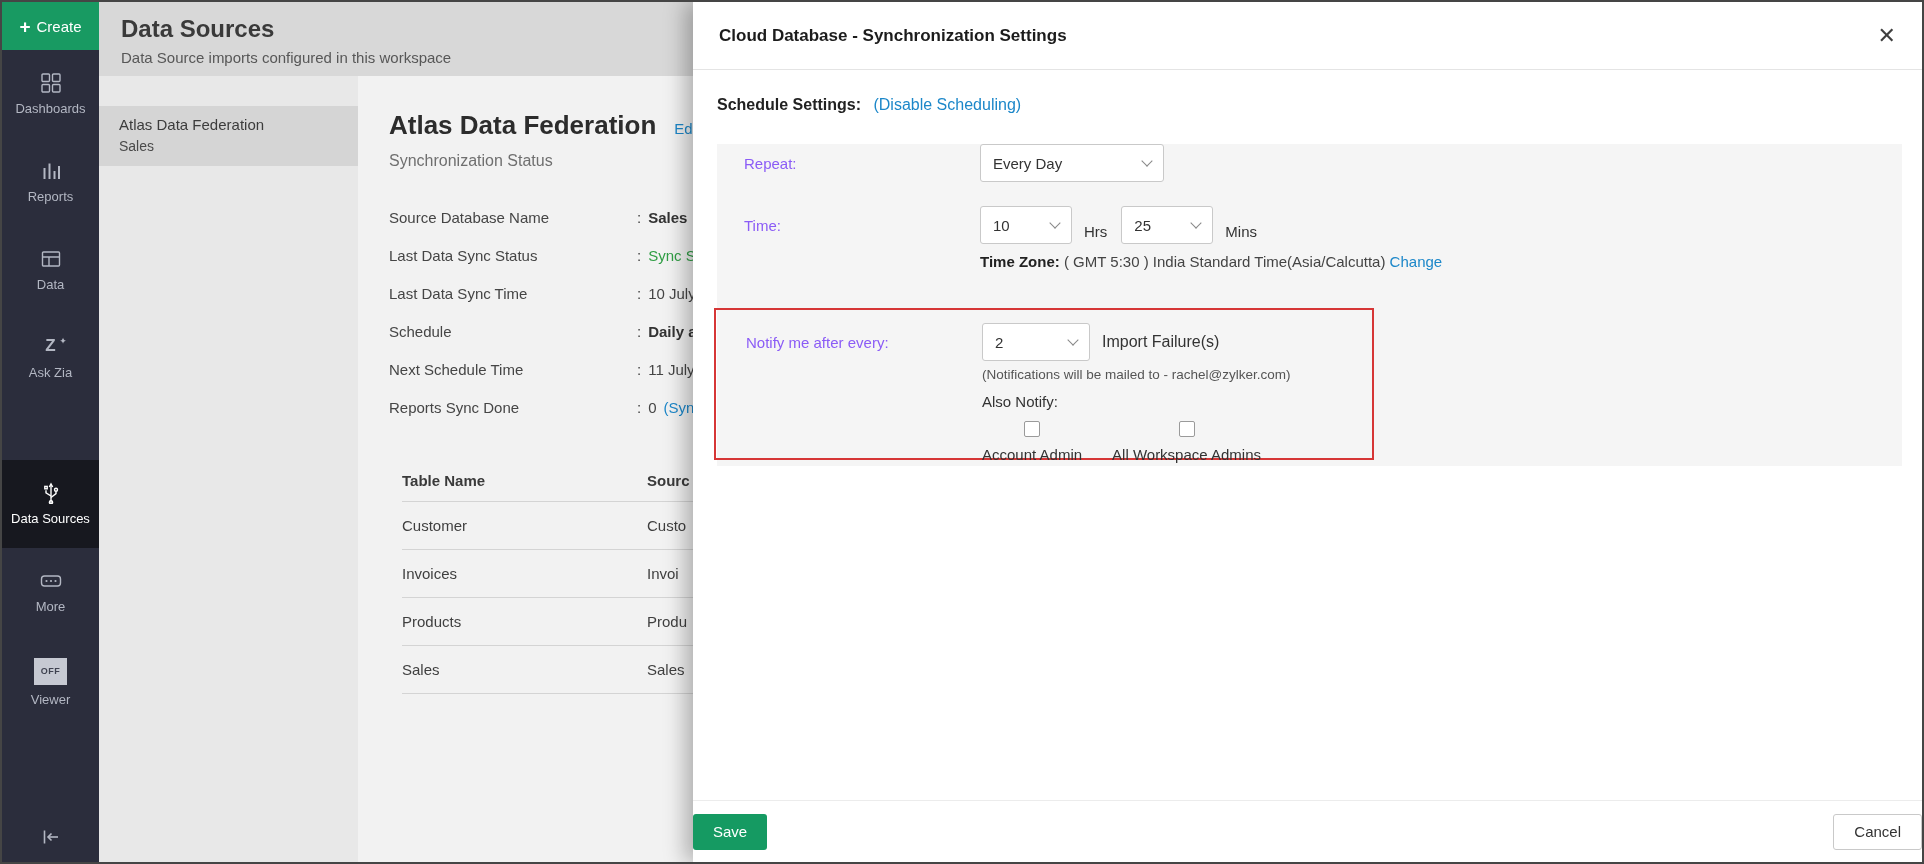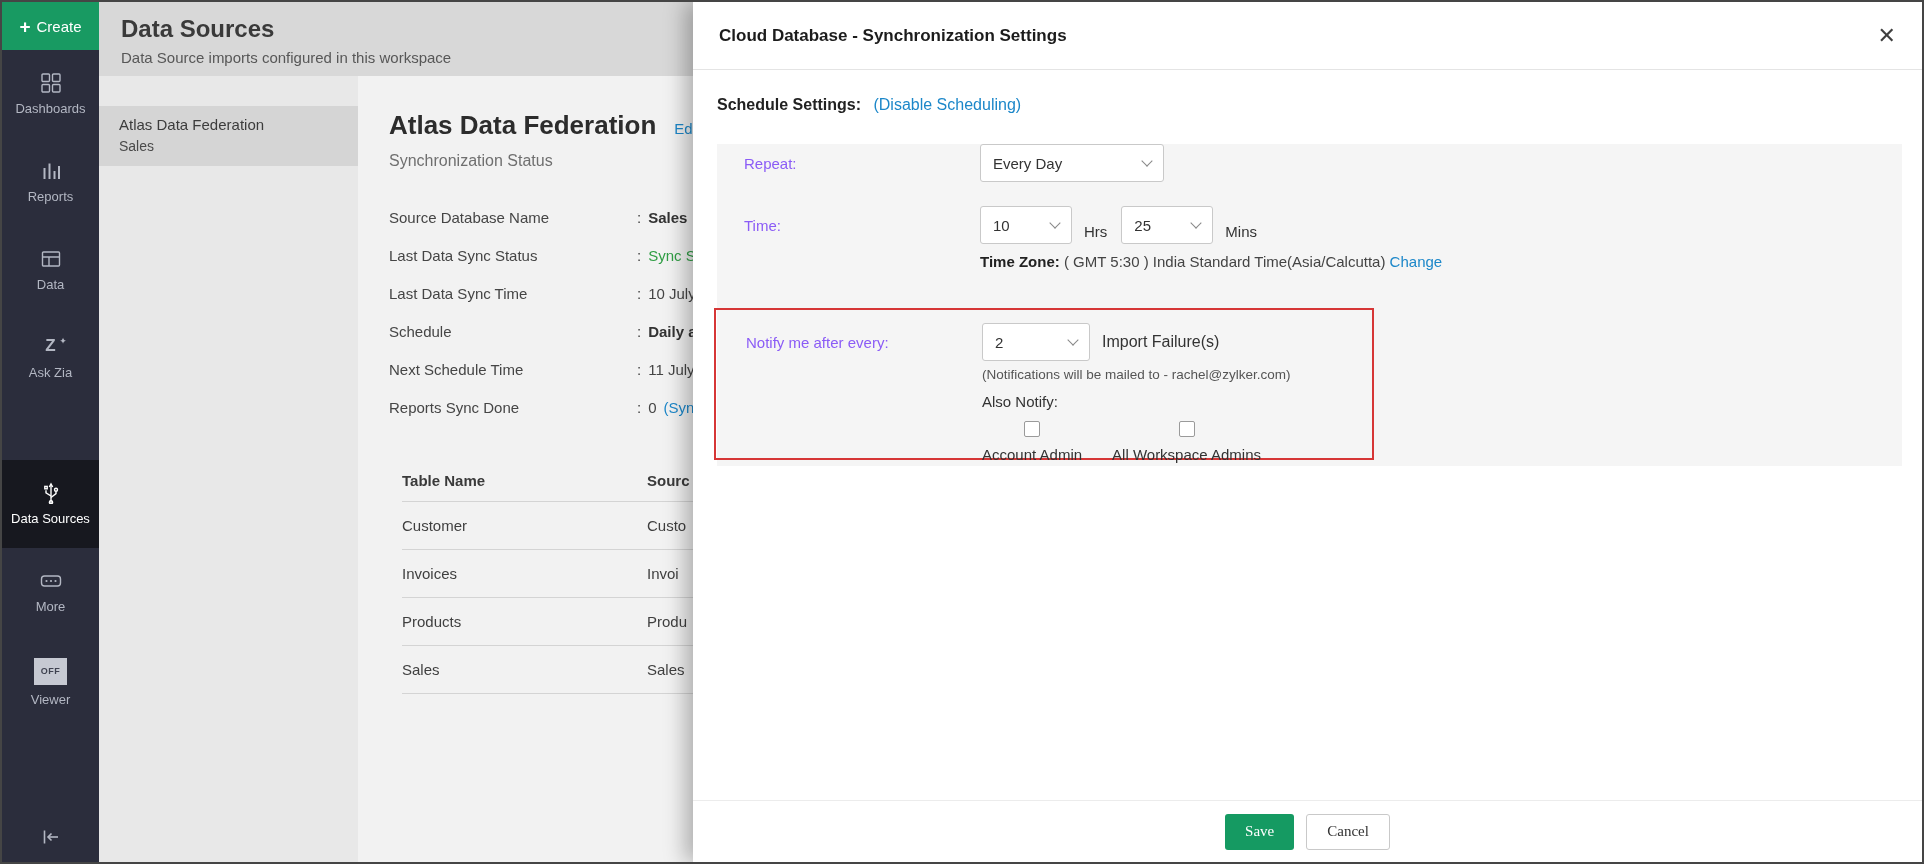--- a/index.html
+++ b/index.html
@@ -71,21 +71,21 @@
   .tz-label { font-weight: bold; color: #222; }
   .tz-link { margin-left: 0; text-align: center; }
   .notify-box { position: absolute; left: -3px; top: 164px; width: 660px; height: 152px; border: 2px solid #d63636; padding: 13px 0 0 30px; }
   .notify-box .prow { margin-left: 0; }
   .notify-suffix { font-size: 16px; color: #333; margin-left: 12px; }
   .notify-note { margin-left: 236px; margin-top: 6px; font-size: 13.5px; color: #555; }
   .also-label { margin-left: 236px; margin-top: 11px; font-size: 15px; color: #333; }
   .cb-row { margin-left: 236px; margin-top: 11px; display: flex; align-items: center; gap: 30px; }
   .cb { display: flex; align-items: center; gap: 9px; font-size: 15px; color: #333; cursor: pointer; flex-direction: column; }
   .checkbox { width: 16px; height: 16px; border: 1px solid #9a9a9a; border-radius: 2px; background: #fff; flex: none; }
-  .modal-footer { position: absolute; left: 0; right: 0; bottom: 0; height: 62px; border-top: 1px solid #ececec; display: flex; align-items: center; justify-content: center; gap: 12px; font-family: Liberation Serif, serif; }
+  .modal-footer { position: absolute; left: 0; right: 0; bottom: 0; height: 62px; border-top: 1px solid #ececec; display: flex; align-items: center; justify-content: space-between; gap: 12px; }
   .btn { height: 36px; padding: 0 20px; border-radius: 3px; font-size: 15px; display: flex; align-items: center; cursor: pointer; border: none; font-family: inherit; }
   .btn-save { background: #159a62; color: #fff; }
   .btn-cancel { background: #fff; border: 1px solid #c9c9c9; color: #333; }
 </style>
 </head>
 <body>
 
 <div class="app">
 
   <aside class="sidebar">

